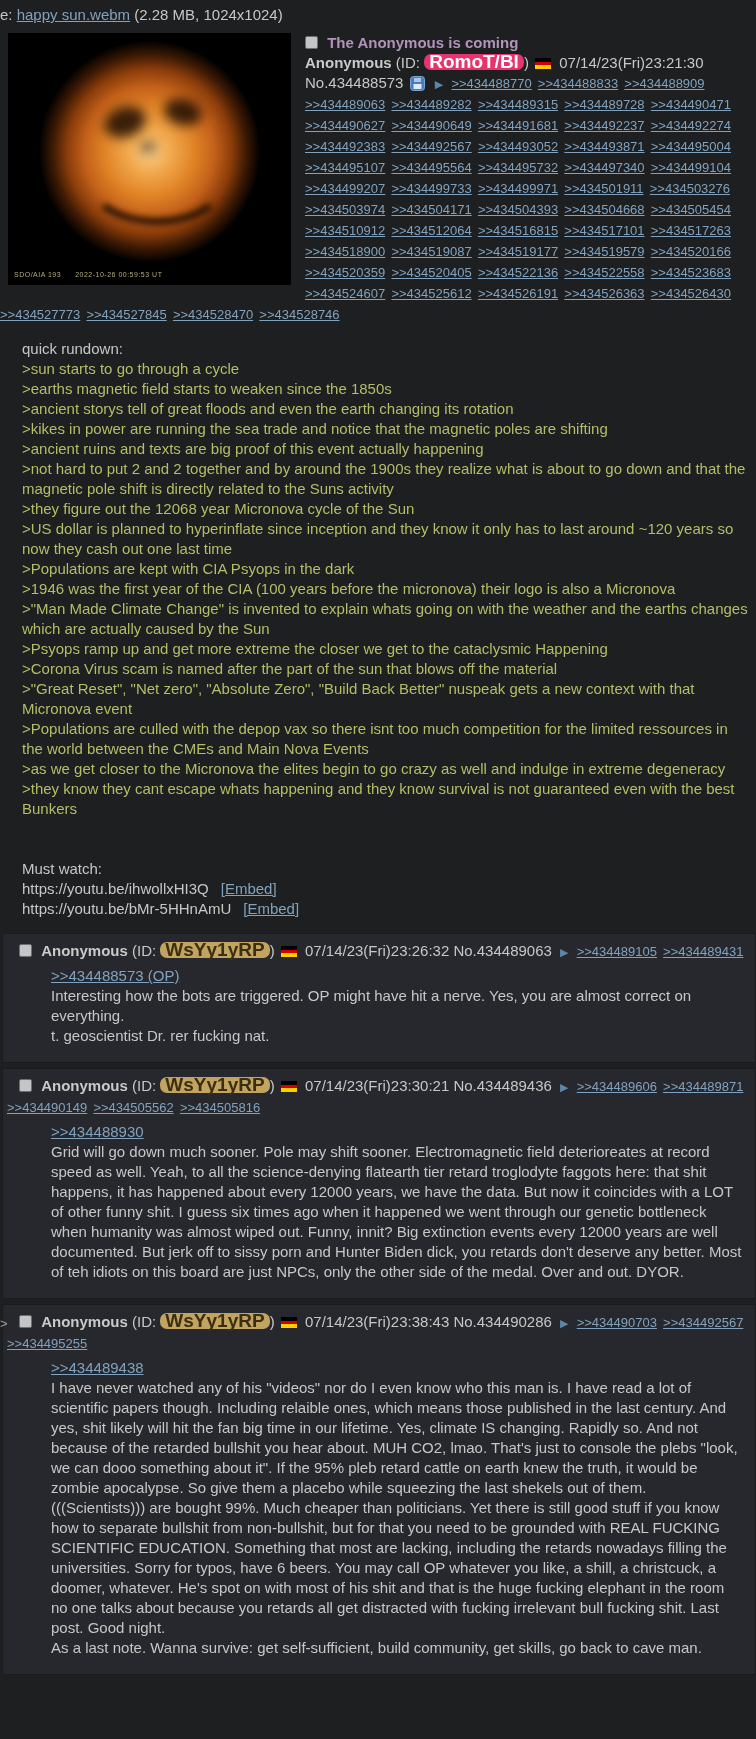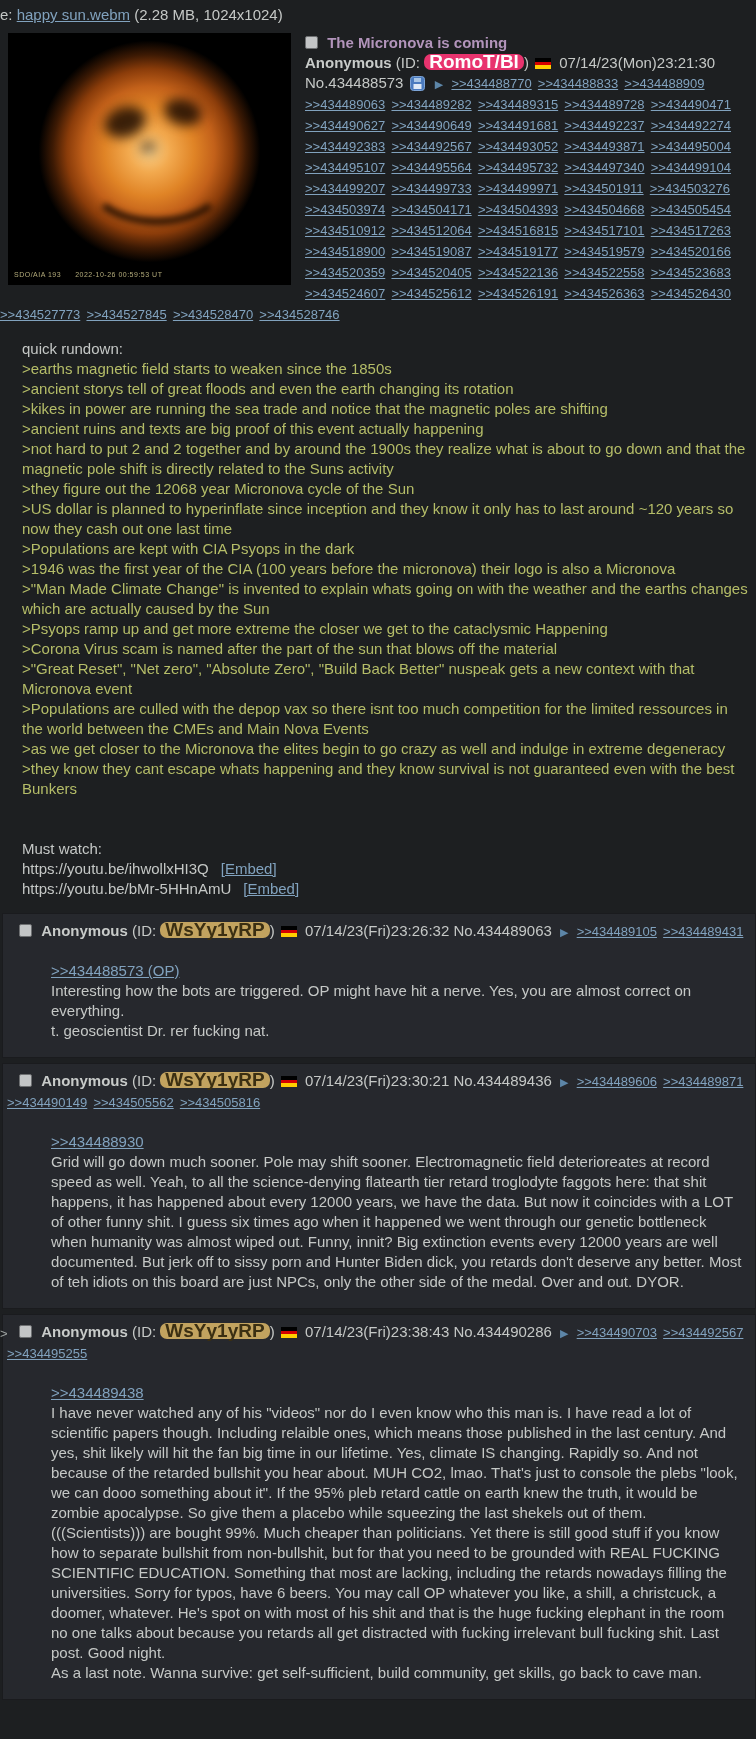--- a/index.html
+++ b/index.html
@@ -47,21 +47,21 @@
   .no-line{max-width:100%;}
   .floppy{vertical-align:-3px;margin:0 2px;cursor:pointer;}
   .op-blockquote{margin:14px 6px 14px 22px;}
   .op-blockquote div{min-height:20px;}
   .greentext{color:#b5bd68;}
   .must-watch{margin-top:40px;}
   .video-line a{margin-left:12px;}
   .reply-row{position:relative;margin:0 0 5px 2px;}
   .reply-card{background:#26282d;border:1px solid #1a1b1e;padding:7px 0 12px 4px;}
   .reply-head .checkbox{margin-left:12px;}
-  .reply-blockquote{margin:19px 12px 4px 44px;}
+  .reply-blockquote{margin:4px 12px 4px 44px;}
   .reply-text{white-space:pre-line;}
   .side-arrow{position:absolute;left:-2px;top:10px;color:#9ea3a1;font-size:13px;}
   .clear{clear:both;}
 </style>
 </head>
 <body>
 
 <div class="thread">
 
   <div class="op-post">
@@ -81,44 +81,45 @@
         <div class="smile"></div>
         <div class="watermark">
           <span>SDO/AIA 193</span><span>2022-10-26 00:59:53 UT</span>
         </div>
       </div>
     </div>
 
     <div class="post-head">
       <div>
         <span class="checkbox"></span>
-        <span class="subject">The Micronova is coming</span>
+        <span class="subject">The Anonymous is coming</span>
       </div>
       <div>
         <span class="name">Anonymous</span>
         <span>(ID:</span>
         <span class="id-badge id-op">RomoT/Bl</span><span>)</span>
         <span class="flag"></span>
-        <span>07/14/23(Mon)23:21:30</span>
+        <span>07/14/23(Fri)23:21:30</span>
       </div>
       <div class="no-line backlinks">
         <span>No.434488573</span>
         <svg class="floppy" width="15" height="15" viewBox="0 0 15 15">
           <rect x="0.5" y="0.5" width="14" height="14" rx="3" fill="#4b7bbf" stroke="#7da4d6" stroke-width="1"></rect>
           <rect x="4" y="2" width="7" height="4" fill="#a9c6e6"></rect>
           <rect x="3.5" y="8" width="8" height="5" fill="#dfeaf7"></rect>
         </svg>
         <span class="menu-arrow">▶</span>
         <span><a class="quotelink">&gt;&gt;434488770</a> <a class="quotelink">&gt;&gt;434488833</a> <a class="quotelink">&gt;&gt;434488909</a> <a class="quotelink">&gt;&gt;434489063</a> <a class="quotelink">&gt;&gt;434489282</a> <a class="quotelink">&gt;&gt;434489315</a> <a class="quotelink">&gt;&gt;434489728</a> <a class="quotelink">&gt;&gt;434490471</a> <a class="quotelink">&gt;&gt;434490627</a> <a class="quotelink">&gt;&gt;434490649</a> <a class="quotelink">&gt;&gt;434491681</a> <a class="quotelink">&gt;&gt;434492237</a> <a class="quotelink">&gt;&gt;434492274</a> <a class="quotelink">&gt;&gt;434492383</a> <a class="quotelink">&gt;&gt;434492567</a> <a class="quotelink">&gt;&gt;434493052</a> <a class="quotelink">&gt;&gt;434493871</a> <a class="quotelink">&gt;&gt;434495004</a> <a class="quotelink">&gt;&gt;434495107</a> <a class="quotelink">&gt;&gt;434495564</a> <a class="quotelink">&gt;&gt;434495732</a> <a class="quotelink">&gt;&gt;434497340</a> <a class="quotelink">&gt;&gt;434499104</a> <a class="quotelink">&gt;&gt;434499207</a> <a class="quotelink">&gt;&gt;434499733</a> <a class="quotelink">&gt;&gt;434499971</a> <a class="quotelink">&gt;&gt;434501911</a> <a class="quotelink">&gt;&gt;434503276</a> <a class="quotelink">&gt;&gt;434503974</a> <a class="quotelink">&gt;&gt;434504171</a> <a class="quotelink">&gt;&gt;434504393</a> <a class="quotelink">&gt;&gt;434504668</a> <a class="quotelink">&gt;&gt;434505454</a> <a class="quotelink">&gt;&gt;434510912</a> <a class="quotelink">&gt;&gt;434512064</a> <a class="quotelink">&gt;&gt;434516815</a> <a class="quotelink">&gt;&gt;434517101</a> <a class="quotelink">&gt;&gt;434517263</a> <a class="quotelink">&gt;&gt;434518900</a> <a class="quotelink">&gt;&gt;434519087</a> <a class="quotelink">&gt;&gt;434519177</a> <a class="quotelink">&gt;&gt;434519579</a> <a class="quotelink">&gt;&gt;434520166</a> <a class="quotelink">&gt;&gt;434520359</a> <a class="quotelink">&gt;&gt;434520405</a> <a class="quotelink">&gt;&gt;434522136</a> <a class="quotelink">&gt;&gt;434522558</a> <a class="quotelink">&gt;&gt;434523683</a> <a class="quotelink">&gt;&gt;434524607</a> <a class="quotelink">&gt;&gt;434525612</a> <a class="quotelink">&gt;&gt;434526191</a> <a class="quotelink">&gt;&gt;434526363</a> <a class="quotelink">&gt;&gt;434526430</a> <a class="quotelink">&gt;&gt;434527773</a> <a class="quotelink">&gt;&gt;434527845</a> <a class="quotelink">&gt;&gt;434528470</a> <a class="quotelink">&gt;&gt;434528746</a> </span>
       </div>
     </div>
 
     <blockquote class="op-blockquote">
       <div>
           <div>quick rundown:</div>
+          <div class="greentext">&gt;sun starts to go through a cycle</div>
           <div class="greentext">&gt;earths magnetic field starts to weaken since the 1850s</div>
           <div class="greentext">&gt;ancient storys tell of great floods and even the earth changing its rotation</div>
           <div class="greentext">&gt;kikes in power are running the sea trade and notice that the magnetic poles are shifting</div>
           <div class="greentext">&gt;ancient ruins and texts are big proof of this event actually happening</div>
           <div class="greentext">&gt;not hard to put 2 and 2 together and by around the 1900s they realize what is about to go down and that the magnetic pole shift is directly related to the Suns activity</div>
           <div class="greentext">&gt;they figure out the 12068 year Micronova cycle of the Sun</div>
           <div class="greentext">&gt;US dollar is planned to hyperinflate since inception and they know it only has to last around ~120 years so now they cash out one last time</div>
           <div class="greentext">&gt;Populations are kept with CIA Psyops in the dark</div>
           <div class="greentext">&gt;1946 was the first year of the CIA (100 years before the micronova) their logo is also a Micronova</div>
           <div class="greentext">&gt;"Man Made Climate Change" is invented to explain whats going on with the weather and the earths changes which are actually caused by the Sun</div>

